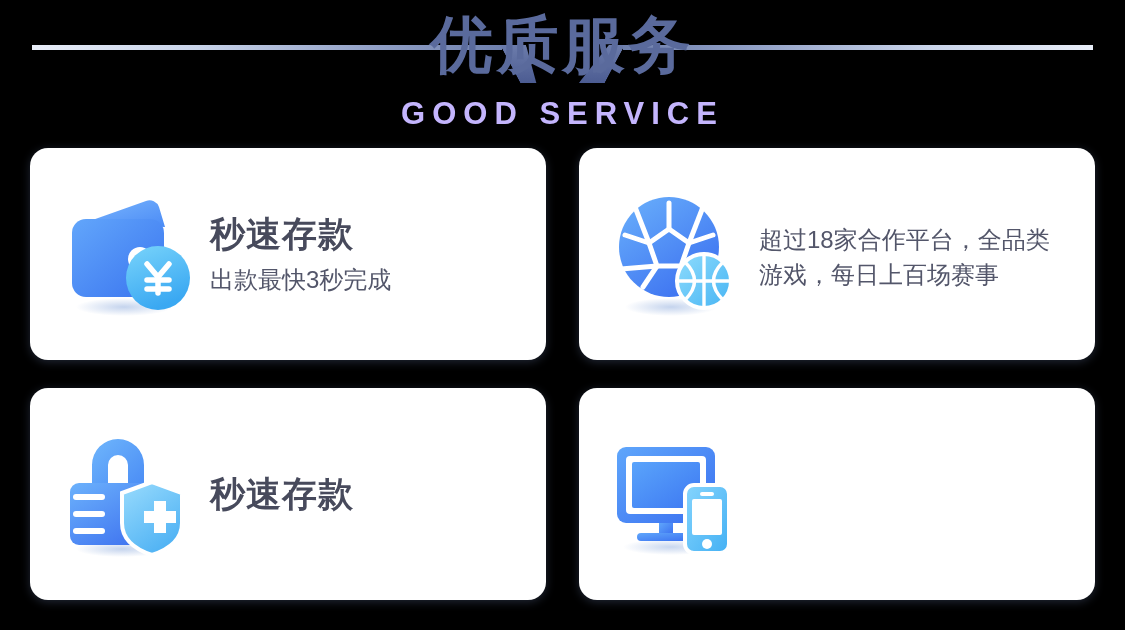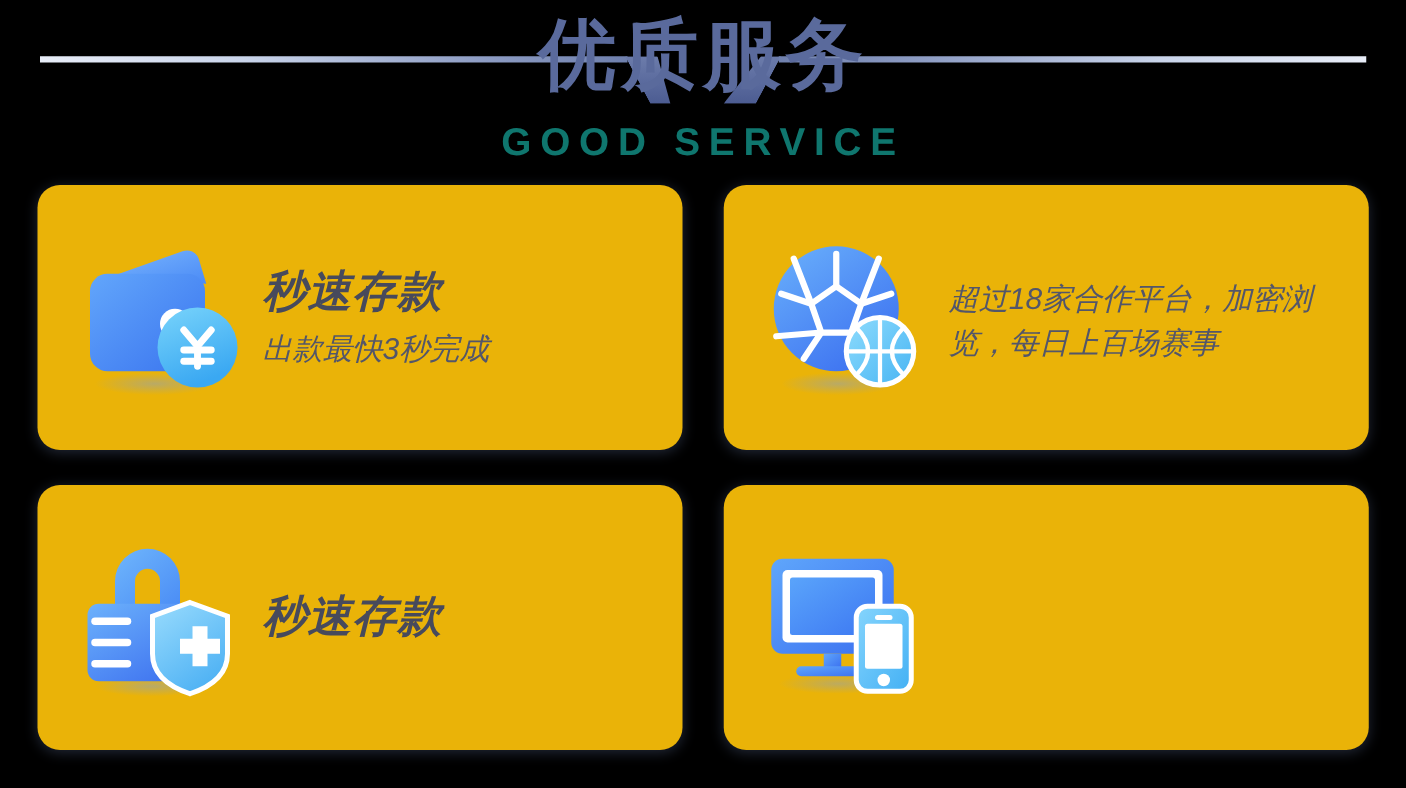--- a/index.html
+++ b/index.html
@@ -50,40 +50,39 @@
   .title-cn {
     position:absolute; left:0; top:6px; width:1125px;
     text-align:center;
     font-size:62px; font-weight:bold; letter-spacing:4px;
     color:#5a6a9c; line-height:78px;
   }
   .title-en {
     position:absolute; left:0; top:96px; width:1125px;
     text-align:center;
     font-size:31px; font-weight:bold; letter-spacing:7px;
-    color:#0f766e; line-height:36px;
+    color:#c4b5fd; line-height:36px;
   }
 
   
   .grid {
     position:absolute; left:30px; top:148px;
     width:1065px; height:452px;
     display:grid;
     grid-template-columns:516px 516px;
     grid-template-rows:212px 212px;
     column-gap:33px; row-gap:28px;
   }
   .card {
-    background:#eab308;
+    background:#ffffff;
     border-radius:18px;
     display:flex; align-items:center;
     padding:0 20px 0 28px;
     box-shadow:0 2px 10px rgba(120,140,190,0.28);
     overflow:hidden;
-    font-style:italic;
   }
   .card-icon {
     position:relative;
     width:138px; height:138px;
     flex:0 0 138px;
   }
   .card-text { padding-left:14px; padding-right:6px; }
   .card-title {
     font-size:35px; font-weight:bold; color:#474a5c;
     line-height:44px; letter-spacing:1px; white-space:nowrap;
@@ -189,21 +188,21 @@
           <circle cx="97" cy="96" r="27" fill="url(#bg2)" stroke="#ffffff" stroke-width="4"></circle>
           <g fill="none" stroke="#ffffff" stroke-width="3.4" stroke-linecap="round">
             <path d="M97 69 V123"></path>
             <path d="M70 96 H124"></path>
             <path d="M78 77 q19 19 0 38"></path>
             <path d="M116 77 q-19 19 0 38"></path>
           </g>
         </svg>
       </div>
       <div class="card-text">
-        <div class="card-desc">超过18家合作平台，加密浏览，每日上百场赛事</div>
+        <div class="card-desc">超过18家合作平台，全品类游戏，每日上百场赛事</div>
       </div>
     </div>
 
     <div class="card">
       <div class="card-icon">
         <svg class="ic" viewBox="0 0 138 138" xmlns="http://www.w3.org/2000/svg">
           <defs>
             <linearGradient id="lb" x1="0" y1="0" x2="0.9" y2="1">
               <stop offset="0" stop-color="#6cb2fc"></stop>
                 <stop offset="1" stop-color="#3a6cee"></stop>

